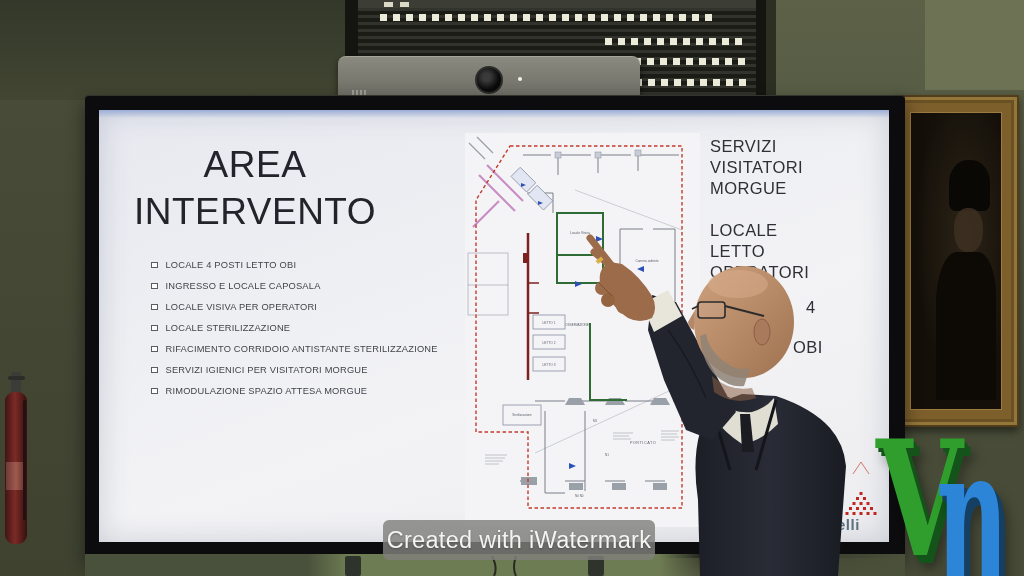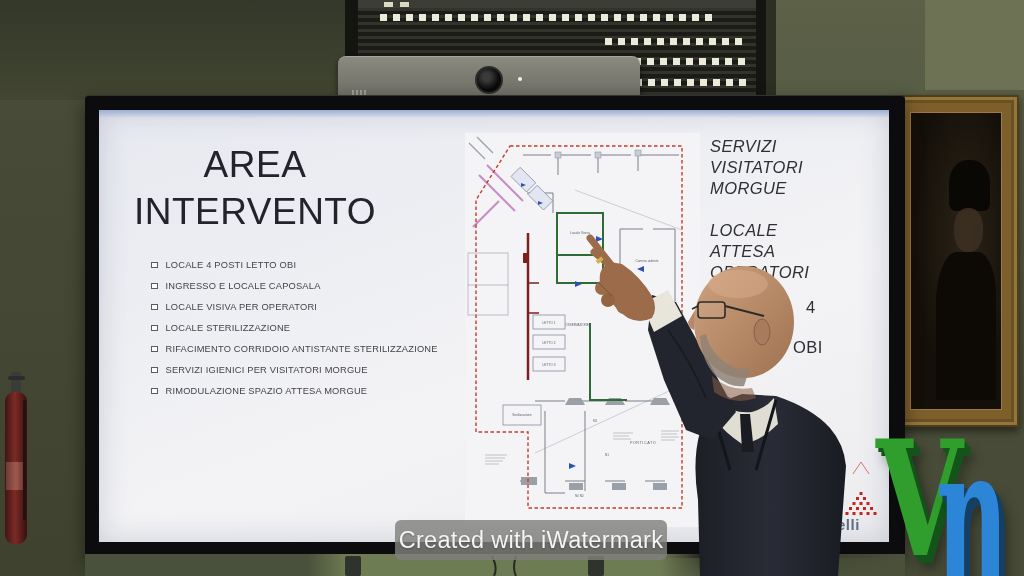--- a/index.html
+++ b/index.html
@@ -46,21 +46,21 @@
 
   
   .slide-title{position:absolute;left:28px;top:31px;width:256px;text-align:center;
                font-size:37px;line-height:47px;color:#22232b;letter-spacing:.5px;}
   .bullets{position:absolute;left:40px;top:138px;width:330px;margin:12px;padding:0;list-style:none;}
   .bullets li{display:flex;align-items:center;gap:8px;margin-bottom:11px;
               font-size:9.3px;letter-spacing:.2px;color:#41434a;}
   .cb{flex:0 0 auto;width:6.5px;height:6.5px;border:1.2px solid #5a5c64;background:#fdfdfe;}
 
   .side-label{position:absolute;left:611px;width:150px;font-size:16.5px;line-height:21px;
-              color:#2f3036;letter-spacing:.4px;font-style:italic;}
+              color:#2f3036;letter-spacing:.4px;}
   .frag{position:absolute;font-size:16.5px;color:#2f3036;letter-spacing:.4px;}
 
   .slide-logo{position:absolute;left:738px;top:350px;width:52px;height:80px;}
   .slide-logo .elli{position:absolute;left:0;top:56px;font-size:15px;font-weight:bold;
                     color:#5d6f80;letter-spacing:.5px;}
 
   
   .painting{left:893px;top:95px;width:126px;height:332px;background:#7d5f2c;padding:15px;
             border:2px solid #4f3d1c;
             box-shadow:inset 0 0 0 3px #95763a, inset 0 0 0 6px #6a5124, 0 4px 8px rgba(0,0,0,.5);}
@@ -87,21 +87,21 @@
   
   .vn{position:absolute;font-family:"DejaVu Serif",serif;font-weight:bold;line-height:1;
       transform-origin:top left;}
   .vn-v{left:876px;top:420px;font-size:112px;transform:scaleY(1.42);color:#2f9e2c;
         text-shadow:3px 3px 0 #14541a,6px 6px 0 #14541a,9px 9px 10px rgba(0,0,0,.4);}
   .vn-n{left:936px;top:418px;font-size:100px;transform:scaleY(2);color:#2d85d8;
         text-shadow:3px 2px 0 #153f63,6px 4px 0 #153f63,8px 7px 9px rgba(0,0,0,.4);}
 
   .watermark{left:383px;top:520px;width:272px;height:40px;border-radius:6px;
              background:rgba(128,128,124,.82);color:#f4f4f2;font-size:23.5px;line-height:40px;
-             text-align:center;letter-spacing:.3px;text-shadow:0 1px 2px rgba(0,0,0,.25);margin-left:12px;}
+             text-align:center;letter-spacing:.3px;text-shadow:0 1px 2px rgba(0,0,0,.25);}
 
   .plan-svg,.person-svg,.cables-svg{position:absolute;}
   .plan-svg{left:366px;top:23px;}
   .person-svg{left:0;top:0;}
   .cables-svg{left:0;top:0;}
 </style>
 </head>
 <body>
 
 <div id="scene">
@@ -290,21 +290,21 @@
       </g>
     </svg>
 
     <div class="side-label" style="top:26px">
       <div>SERVIZI</div>
       <div>VISITATORI</div>
       <div>MORGUE</div>
     </div>
     <div class="side-label" style="top:110px">
       <div>LOCALE</div>
-      <div>ATTESA</div>
+      <div>LETTO</div>
       <div>OPERATORI</div>
     </div>
     <div class="frag" style="left:707px;top:188px">4</div>
     <div class="frag" style="left:694px;top:228px">OBI</div>
     <div class="frag" style="left:620px;top:284px">N</div>
     <div class="frag" style="left:620px;top:302px">L</div>
 
     <div class="slide-logo">
       <svg width="52" height="56" viewBox="0 0 52 56">
         <path d="M24,2 L32,14 M24,2 L16,14" stroke="#d4766a" stroke-width="1" fill="none"></path>

